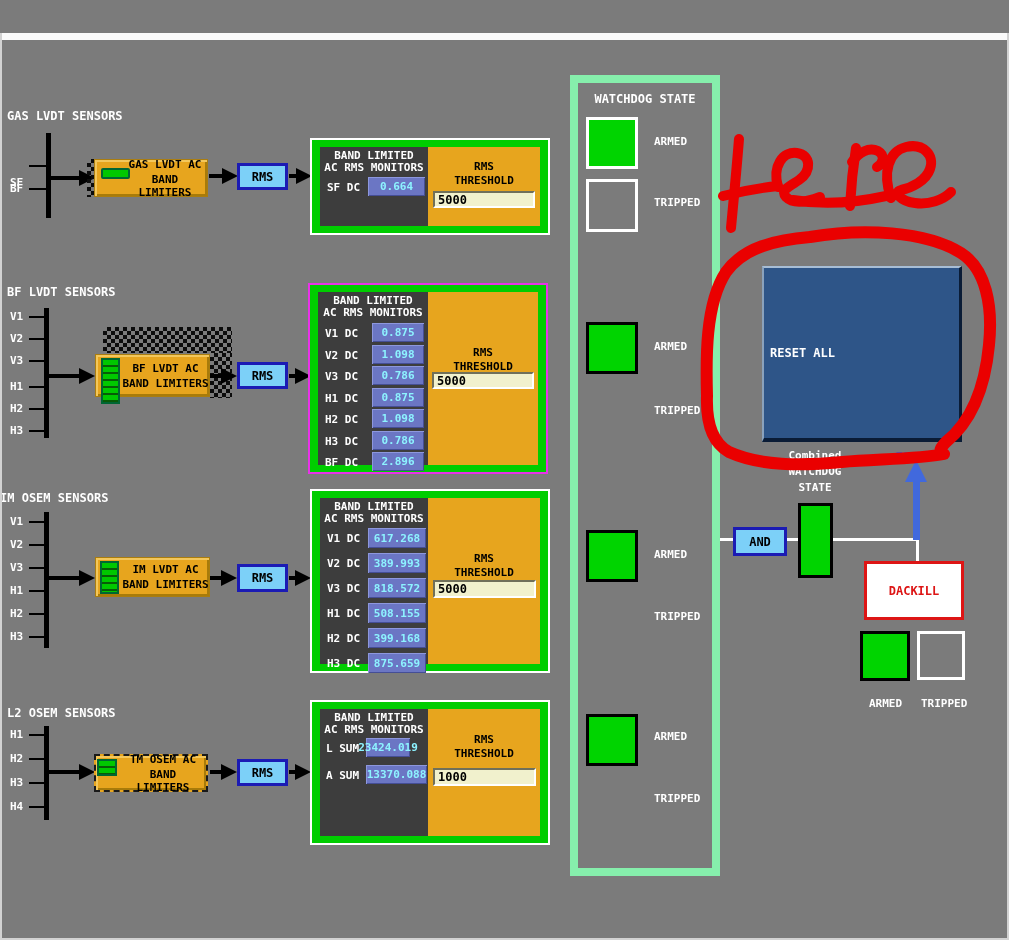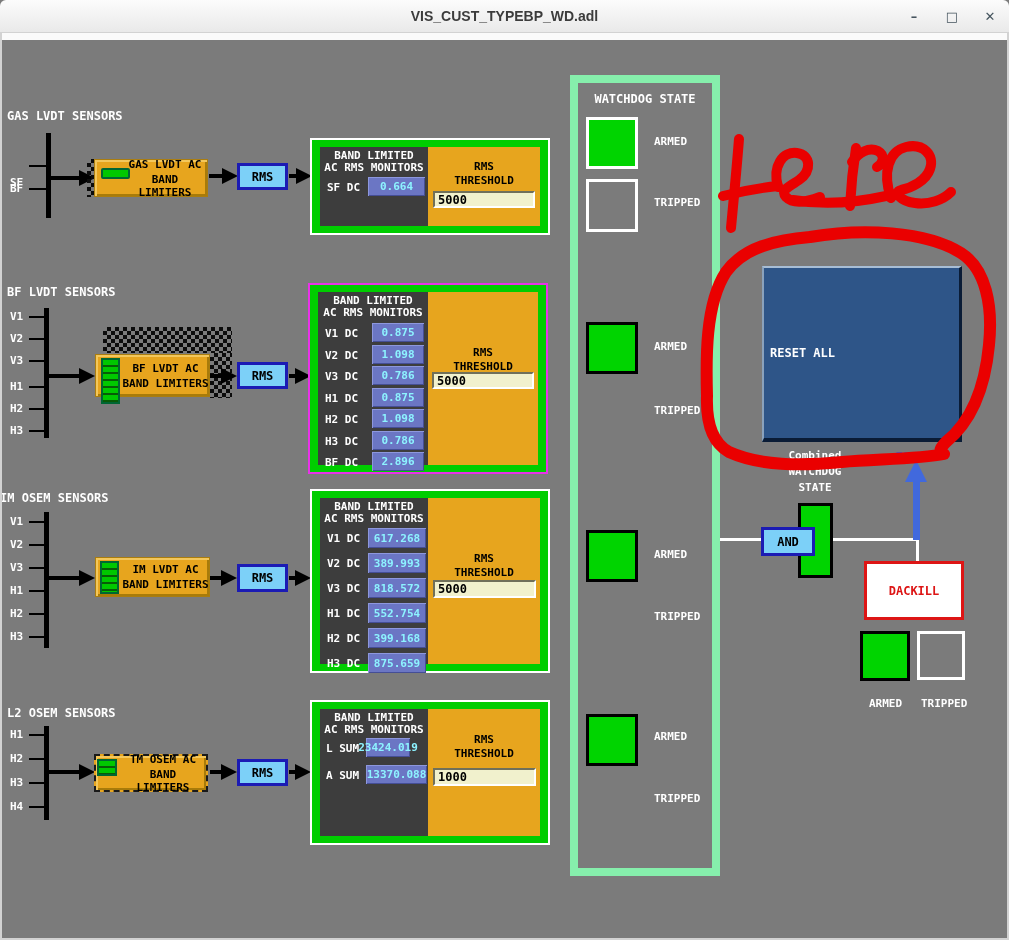--- a/index.html
+++ b/index.html
@@ -65,26 +65,20 @@
     border:3px solid #dd1515;color:#dd1515;font:bold 12px "DejaVu Sans Mono",monospace;
     display:flex;align-items:center;justify-content:center;cursor:pointer;}
   .overlay{position:absolute;left:0;top:0;z-index:40;pointer-events:none;}
   .hiddentxt{position:absolute;opacity:0;pointer-events:none;}
 </style>
 </head>
 <body>
 
 <div class="stage">
 
-  <div class="titlebar">
-    <div class="wtitle">VIS_CUST_TYPEBP_WD.adl</div>
-    <div class="winbtn" style="left:903px;">–</div>
-    <div class="winbtn" style="left:941px;">□</div>
-    <div class="winbtn" style="left:979px;">✕</div>
-  </div>
   <div class="whitestrip"></div>
   <div class="framel"></div>
   <div class="framer"></div>
   <div class="frameb"></div>
 
   <div class="glabel" style="left:7px;top:109px;">GAS LVDT SENSORS</div>
   <div class="busline" style="left:46px;top:133px;height:85px;"></div>
   <div class="hl" style="left:51px;top:176px;width:30px;"></div>
   <div class="ah" style="left:79px;top:170px;"></div>
   <div class="hatch" style="left:87px;top:159px;width:9px;height:38px;"></div>
@@ -200,21 +194,21 @@
   <div class="resetbtn">
     <span>RESET ALL</span>
   </div>
 
   <div class="wlabel" style="left:770px;top:449px;width:90px;text-align:center;">Combined</div>
   <div class="wlabel" style="left:770px;top:465px;width:90px;text-align:center;">WATCHDOG</div>
   <div class="wlabel" style="left:770px;top:481px;width:90px;text-align:center;">STATE</div>
 
   <div class="abs" style="left:798px;top:503px;width:35px;height:75px;background:#00d400;border:3px solid #000;"></div>
 
-  <div class="rmsbtn" style="left:733px;top:527px;width:54px;height:29px;margin-left:28px;">AND</div>
+  <div class="rmsbtn" style="left:733px;top:527px;width:54px;height:29px;">AND</div>
 
   <div class="abs" style="left:896px;top:450px;color:#3a5fd0;font:bold 11px 'DejaVu Sans Mono',monospace;">TO ISI</div>
   <div class="abs" style="left:913px;top:478px;width:7px;height:62px;background:#4169dd;"></div>
   <div class="abs" style="left:905px;top:460px;width:0;height:0;border-left:11px solid transparent;border-right:11px solid transparent;border-bottom:22px solid #4169dd;"></div>
 
   <div class="dackill">
     <span>DACKILL</span>
   </div>
 
   <div class="abs" style="left:860px;top:631px;width:50px;height:50px;background:#00d400;border:3px solid #000;"></div>
@@ -275,21 +269,21 @@
       <div class="vbox" style="left:372px;top:431px;width:52px;height:19px;position:absolute;">0.786</div>
       <div class="rowlabel" style="left:325px;top:456px;position:absolute;">BF DC</div>
       <div class="vbox" style="left:372px;top:452px;width:52px;height:19px;position:absolute;">2.896</div>
       <div class="rowlabel" style="left:327px;top:532px;position:absolute;">V1 DC</div>
       <div class="vbox" style="left:368px;top:528px;width:58px;height:20px;position:absolute;">617.268</div>
       <div class="rowlabel" style="left:327px;top:557px;position:absolute;">V2 DC</div>
       <div class="vbox" style="left:368px;top:553px;width:58px;height:20px;position:absolute;">389.993</div>
       <div class="rowlabel" style="left:327px;top:582px;position:absolute;">V3 DC</div>
       <div class="vbox" style="left:368px;top:578px;width:58px;height:20px;position:absolute;">818.572</div>
       <div class="rowlabel" style="left:327px;top:607px;position:absolute;">H1 DC</div>
-      <div class="vbox" style="left:368px;top:603px;width:58px;height:20px;position:absolute;">552.754</div>
+      <div class="vbox" style="left:368px;top:603px;width:58px;height:20px;position:absolute;">508.155</div>
       <div class="rowlabel" style="left:327px;top:632px;position:absolute;">H2 DC</div>
       <div class="vbox" style="left:368px;top:628px;width:58px;height:20px;position:absolute;">399.168</div>
       <div class="rowlabel" style="left:327px;top:657px;position:absolute;">H3 DC</div>
       <div class="vbox" style="left:368px;top:653px;width:58px;height:20px;position:absolute;">875.659</div>
       <div class="rowlabel" style="left:326px;top:742px;position:absolute;">L SUM</div>
       <div class="vbox" style="left:366px;top:738px;width:44px;height:19px;position:absolute;">23424.019</div>
       <div class="rowlabel" style="left:326px;top:769px;position:absolute;">A SUM</div>
       <div class="vbox" style="left:366px;top:765px;width:61px;height:19px;position:absolute;">13370.088</div>
       <div style="left:586px;top:117px;width:52px;height:52px;background:#00d400;border:3px solid #fff;position:absolute;"></div>
       <div class="wlabel" style="left:654px;top:135px;position:absolute;">ARMED</div>

